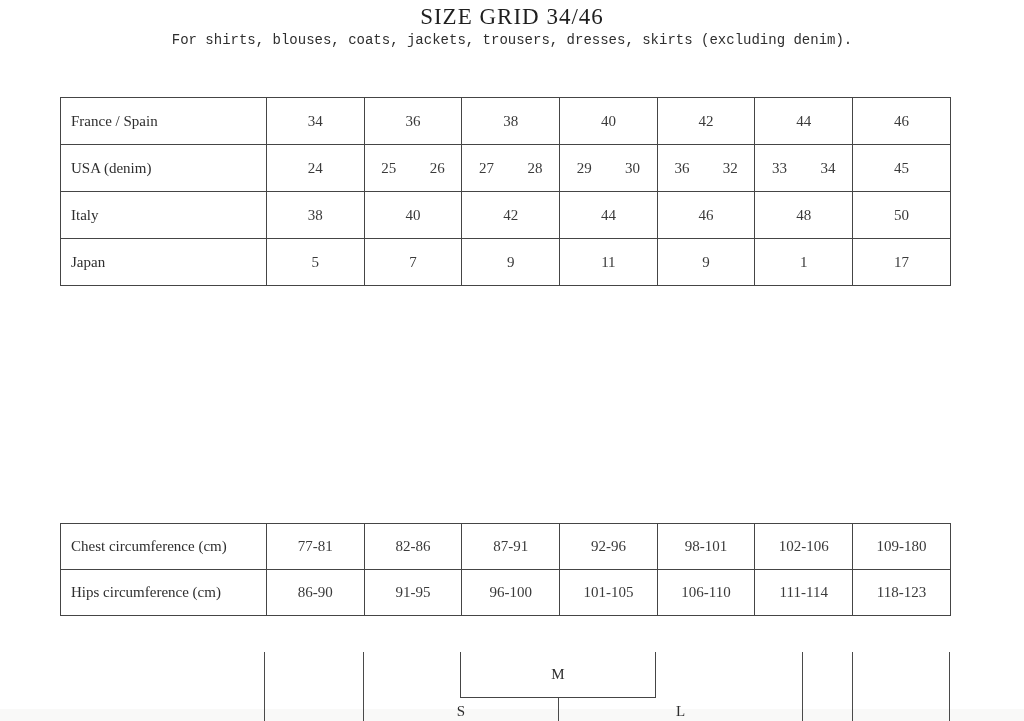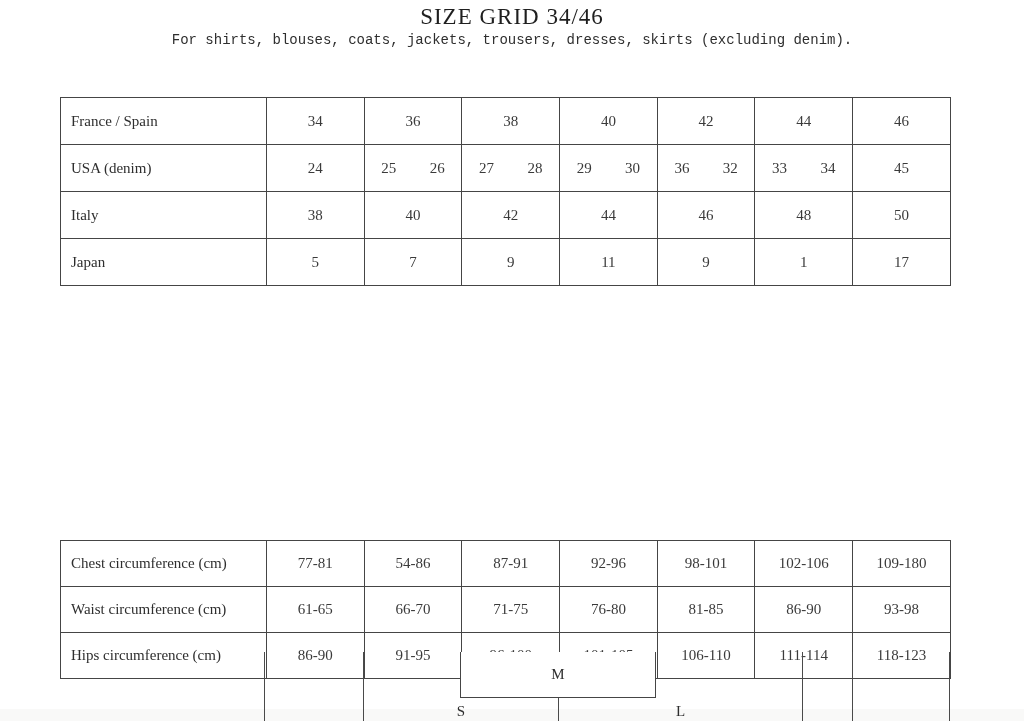--- a/index.html
+++ b/index.html
@@ -43,21 +43,21 @@
     overflow: hidden;
   }
   table.grid td.label-cell {
     text-align: left;
     padding: 2px 8px 2px 10px;
     color: #2e2e2e;
     line-height: 1.25;
   }
   #size-table { top: 97px; }
   #size-table td { height: 42px; }
-  #measure-table { top: 540px; }
+  #measure-table { top: 523px; }
   #measure-table td { height: 41px; }
 
   col.c-label { width: 206px; }
   col.c-val   { width: 97.7px; }
 
   td.dual span {
     display: inline-block;
     width: 50%;
     text-align: center;
   }
@@ -162,36 +162,26 @@
         <col class="c-val">
       <col class="c-val">
         <col class="c-val">
         <col class="c-val">
         <col class="c-val">
     </colgroup>
     <tbody>
         <tr>
           <td class="label-cell">Chest circumference (cm)</td>
           <td>77-81</td>
-          <td>54-86</td>
+          <td>82-86</td>
           <td>87-91</td>
           <td>92-96</td>
           <td>98-101</td>
           <td>102-106</td>
           <td>109-180</td>
-        </tr>
-        <tr>
-          <td class="label-cell">Waist circumference (cm)</td>
-          <td>61-65</td>
-          <td>66-70</td>
-          <td>71-75</td>
-          <td>76-80</td>
-          <td>81-85</td>
-          <td>86-90</td>
-          <td>93-98</td>
         </tr>
         <tr>
           <td class="label-cell">Hips circumference (cm)</td>
           <td>86-90</td>
           <td>91-95</td>
           <td>96-100</td>
           <td>101-105</td>
           <td>106-110</td>
           <td>111-114</td>
           <td>118-123</td>

